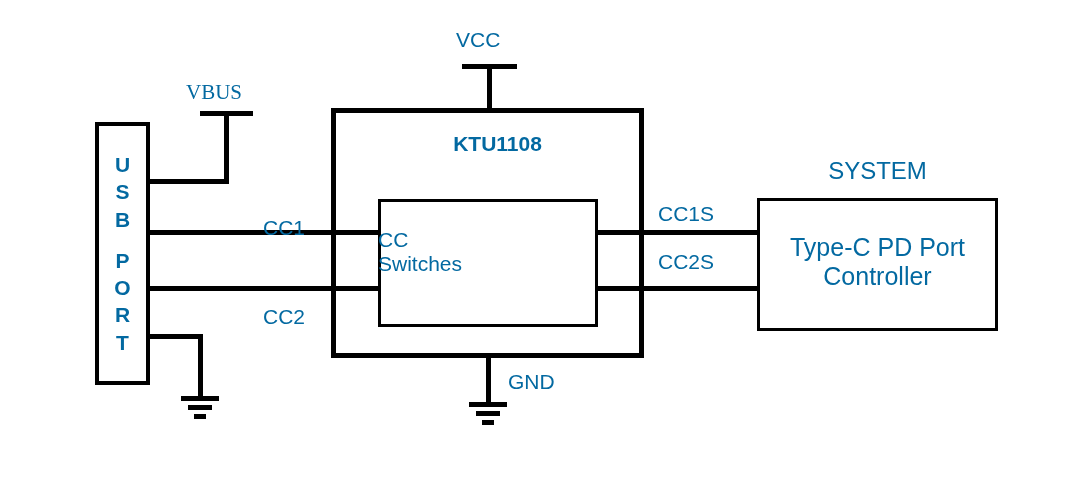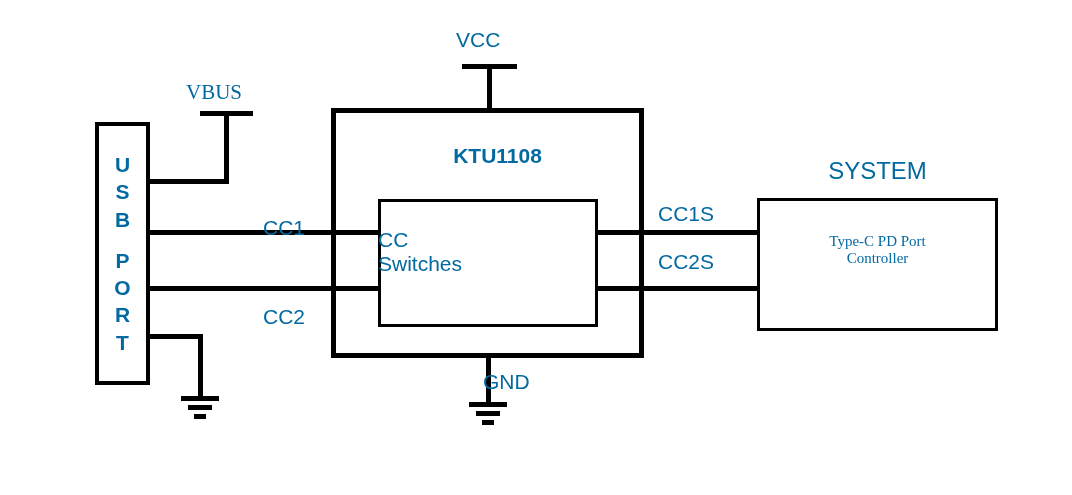--- a/index.html
+++ b/index.html
@@ -72,21 +72,21 @@
 
   
   #ktu-box {
     left: 331px;
     top: 108px;
     width: 313px;
     height: 250px;
   }
   #ktu-title {
     left: 331px;
-    top: 144px;
+    top: 132px;
     width: 333px;
     text-align: center;
     font-size: 21px;
     font-weight: bold;
   }
   #cc-switches-box {
     left: 378px;
     top: 199px;
     width: 220px;
     height: 128px;
@@ -112,29 +112,28 @@
     top: 157px;
     width: 241px;
     text-align: center;
     font-size: 24px;
   }
   #system-box-text {
     left: 757px;
     top: 233px;
     width: 241px;
     text-align: center;
-    font-size: 15px;
-    font-family: Liberation Serif, serif;
+    font-size: 25px;
   }
 
   
   .netlbl { font-size: 21px; }
   #lbl-vbus { left: 186px; top: 80px; font-family: Liberation Serif, serif; }
   #lbl-vcc  { left: 456px; top: 28px; }
-  #lbl-gnd  { left: 483px; top: 370px; }
+  #lbl-gnd  { left: 508px; top: 370px; }
   #lbl-cc1  { left: 263px; top: 216px; }
   #lbl-cc2  { left: 263px; top: 258px; margin-top: 47px; }
   #lbl-cc1s { left: 658px; top: 202px; }
   #lbl-cc2s { left: 658px; top: 250px; }
 
   
   .gnd-sym { position: absolute; }
   .gnd-sym i {
     position: absolute;
     display: block;

